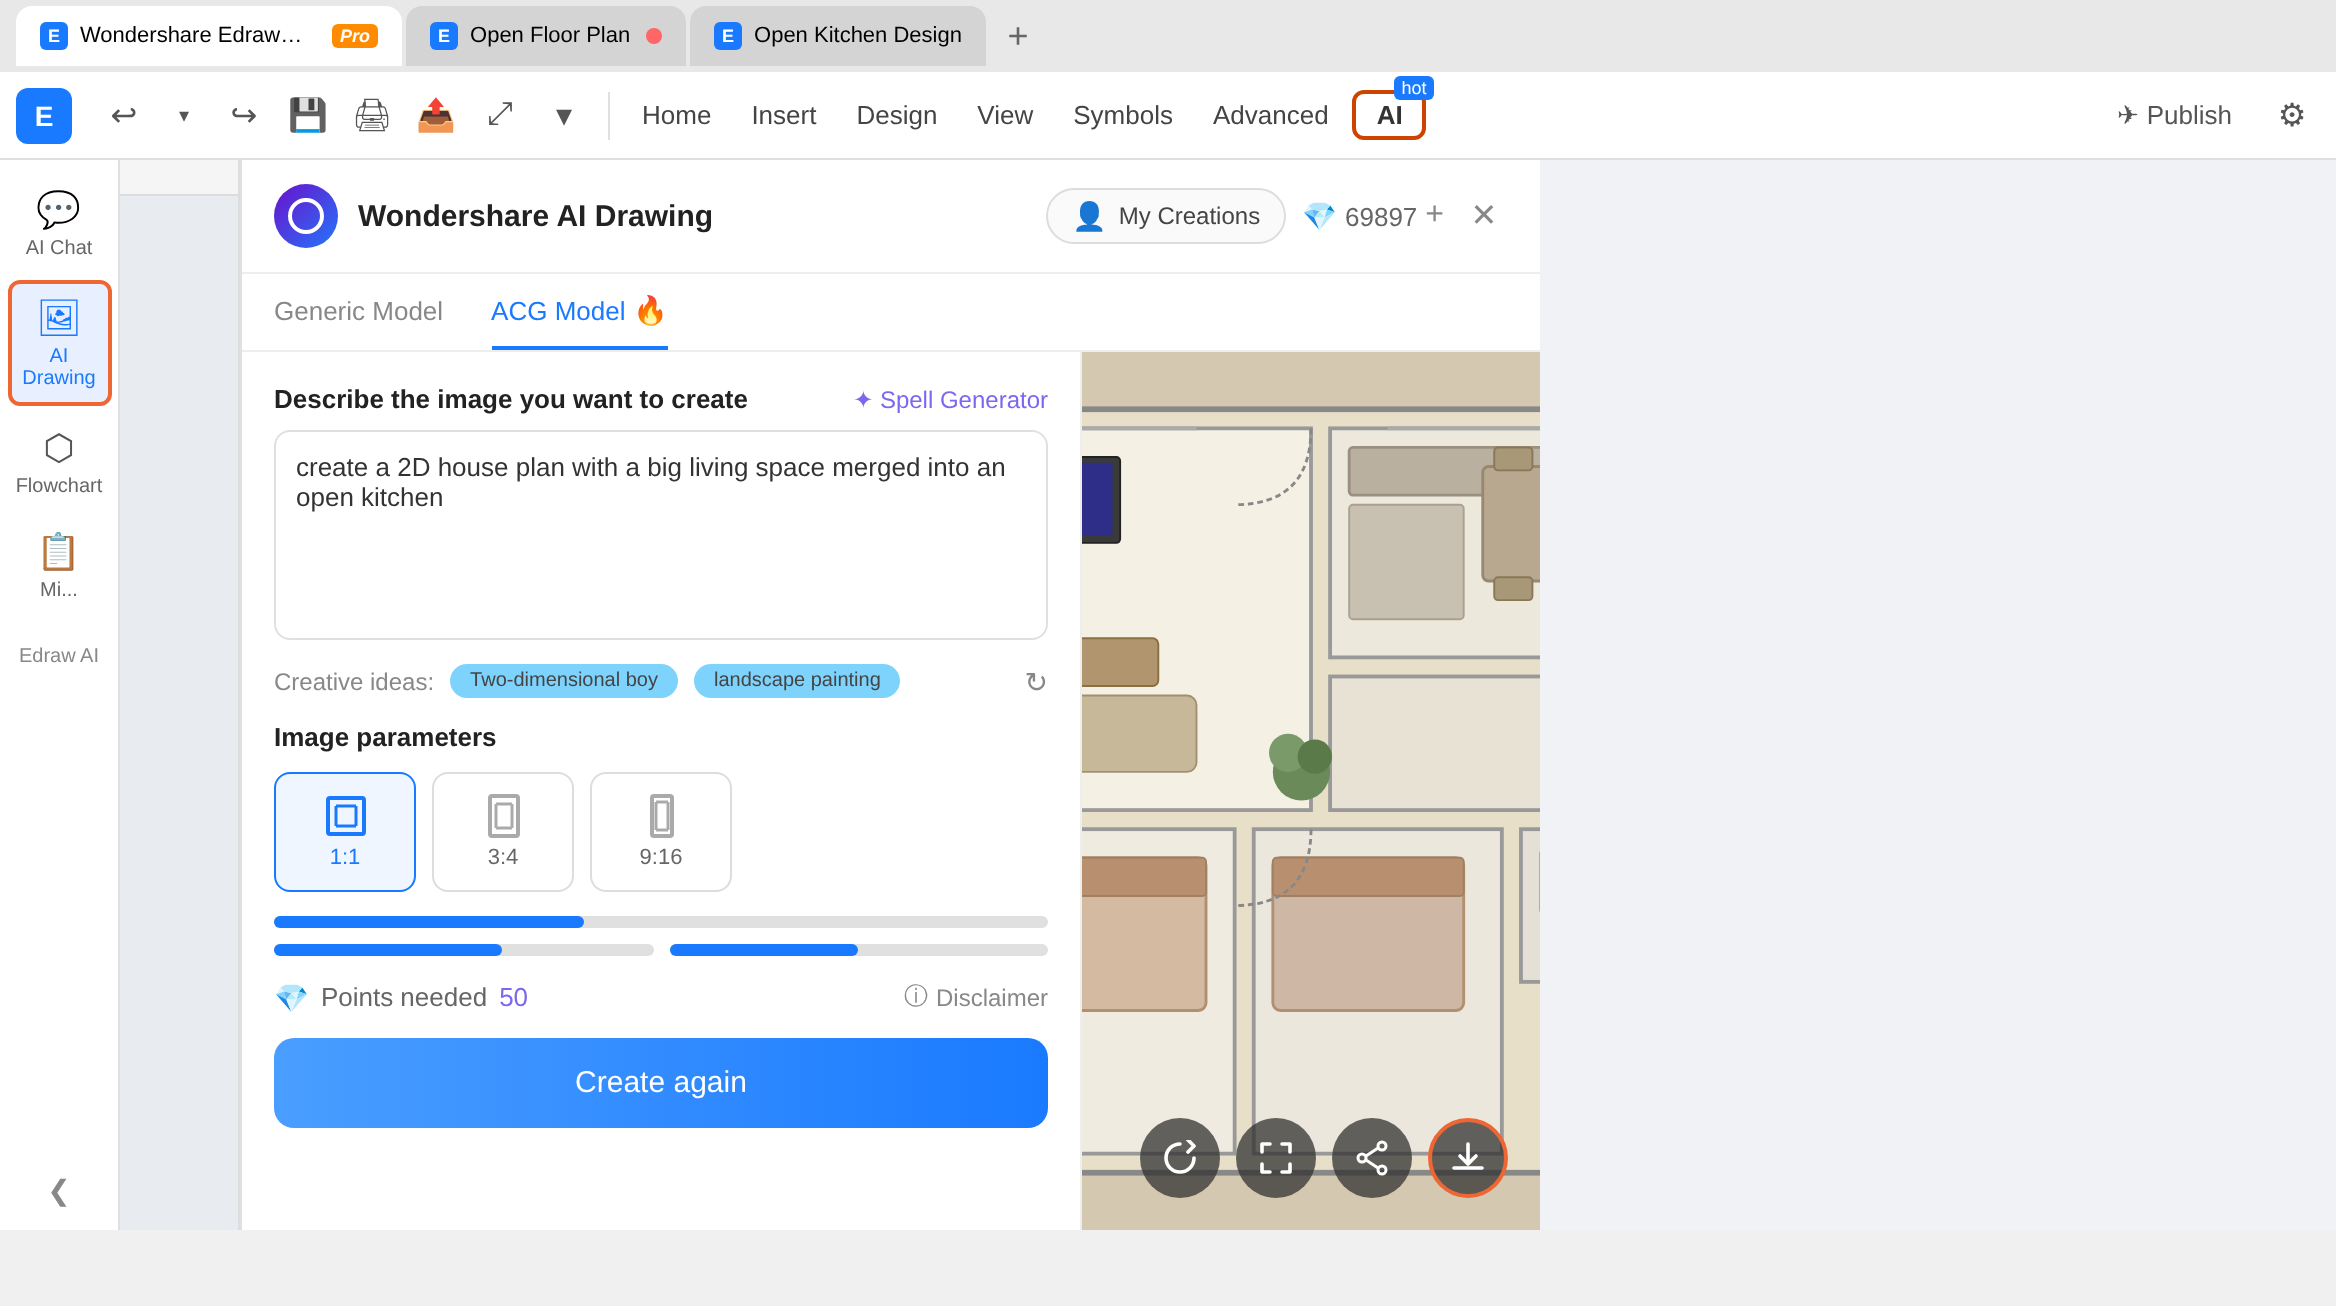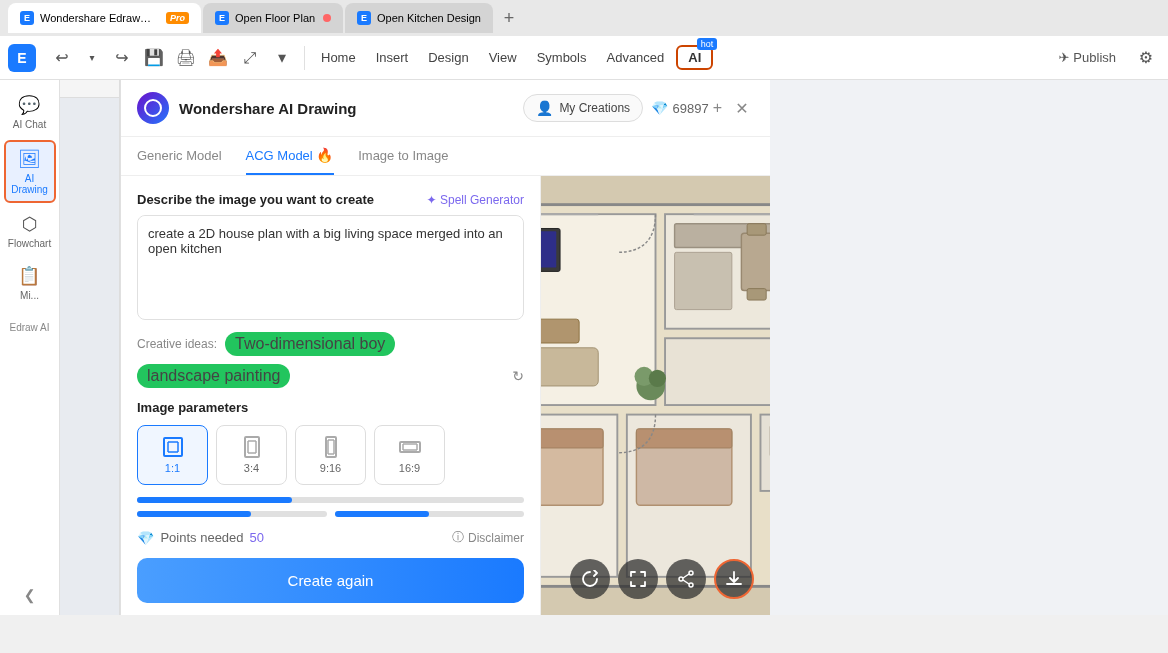--- a/index.html
+++ b/index.html
@@ -101,21 +101,21 @@
     .desc-textarea {
       width: 100%; min-height: 100px; border: 1px solid #e0e0e0; border-radius: 8px; padding: 10px; font-size: 13px; color: #333; resize: none; font-family: inherit; background: #fff;
     }
     .desc-footer { display: flex; align-items: center; justify-content: flex-end; gap: 8px; padding-top: 4px; }
     .char-count { font-size: 11px; color: #aaa; }
     .delete-btn { color: #aaa; cursor: pointer; font-size: 14px; }
 
     
     .creative-ideas { display: flex; align-items: center; gap: 8px; flex-wrap: wrap; }
     .ci-label { font-size: 12px; color: #888; }
-    .ci-chip { font-size: 16px; color: #444; padding: 3px 10px; background: #22c55e; border-radius: 12px; cursor: pointer; }
+    .ci-chip { font-size: 10px; color: #444; padding: 3px 10px; background: #7dd3fc; border-radius: 12px; cursor: pointer; }
     .ci-refresh { color: #888; cursor: pointer; font-size: 14px; margin-left: auto; }
 
     
     .param-label { font-size: 13px; font-weight: 600; color: #222; }
     .param-grid { display: grid; grid-template-columns: repeat(5, 1fr); gap: 8px; }
     .ratio-btn {
       display: flex; flex-direction: column; align-items: center; gap: 4px; padding: 10px 4px; border: 1px solid #ddd; border-radius: 8px; cursor: pointer; background: #fff;
     }
     .ratio-btn.active { border-color: #1a7aff; background: #f0f6ff; }
     .ratio-text { font-size: 11px; color: #666; }
@@ -260,23 +260,20 @@
       </div>
     </div>
 
     <div class="ai-tabs">
       <div class="ai-tab">
         <span>Generic Model</span>
       </div>
       <div class="ai-tab active">
         <span>ACG Model</span>
         <span class="fire-icon">🔥</span>
-      </div>
-      <div class="ai-tab">
-        <span>Image to Image</span>
       </div>
     </div>
 
     <div class="ai-panel-content">
 
       <div class="ai-left-panel">
 
         <div>
           <div class="desc-header">
             <span class="desc-label">Describe the image you want to create</span>
@@ -322,30 +319,20 @@
             <div class="ratio-btn">
               <svg width="22" height="22" viewBox="0 0 22 22">
                 <rect x="6" y="1" width="10" height="20" fill="none" stroke="#aaa" stroke-width="2" rx="1"></rect>
                 <line x1="8" y1="4" x2="14" y2="4" stroke="#aaa" stroke-width="1.5"></line>
                 <line x1="8" y1="18" x2="14" y2="18" stroke="#aaa" stroke-width="1.5"></line>
                 <line x1="8" y1="4" x2="8" y2="18" stroke="#aaa" stroke-width="1.5"></line>
                 <line x1="14" y1="4" x2="14" y2="18" stroke="#aaa" stroke-width="1.5"></line>
               </svg>
               <span class="ratio-text">9:16</span>
             </div>
-            <div class="ratio-btn">
-              <svg width="22" height="22" viewBox="0 0 22 22">
-                <rect x="1" y="6" width="20" height="10" fill="none" stroke="#aaa" stroke-width="2" rx="1"></rect>
-                <line x1="4" y1="8" x2="18" y2="8" stroke="#aaa" stroke-width="1.5"></line>
-                <line x1="4" y1="14" x2="18" y2="14" stroke="#aaa" stroke-width="1.5"></line>
-                <line x1="4" y1="8" x2="4" y2="14" stroke="#aaa" stroke-width="1.5"></line>
-                <line x1="18" y1="8" x2="18" y2="14" stroke="#aaa" stroke-width="1.5"></line>
-              </svg>
-              <span class="ratio-text">16:9</span>
-            </div>
           </div>
         </div>
 
         <div style="display:flex; flex-direction:column; gap:8px;">
           <div class="slider-row">
             <div class="slider-track">
               <div class="slider-fill" style="width:40%;"></div>
             </div>
           </div>
           <div class="slider-row">

